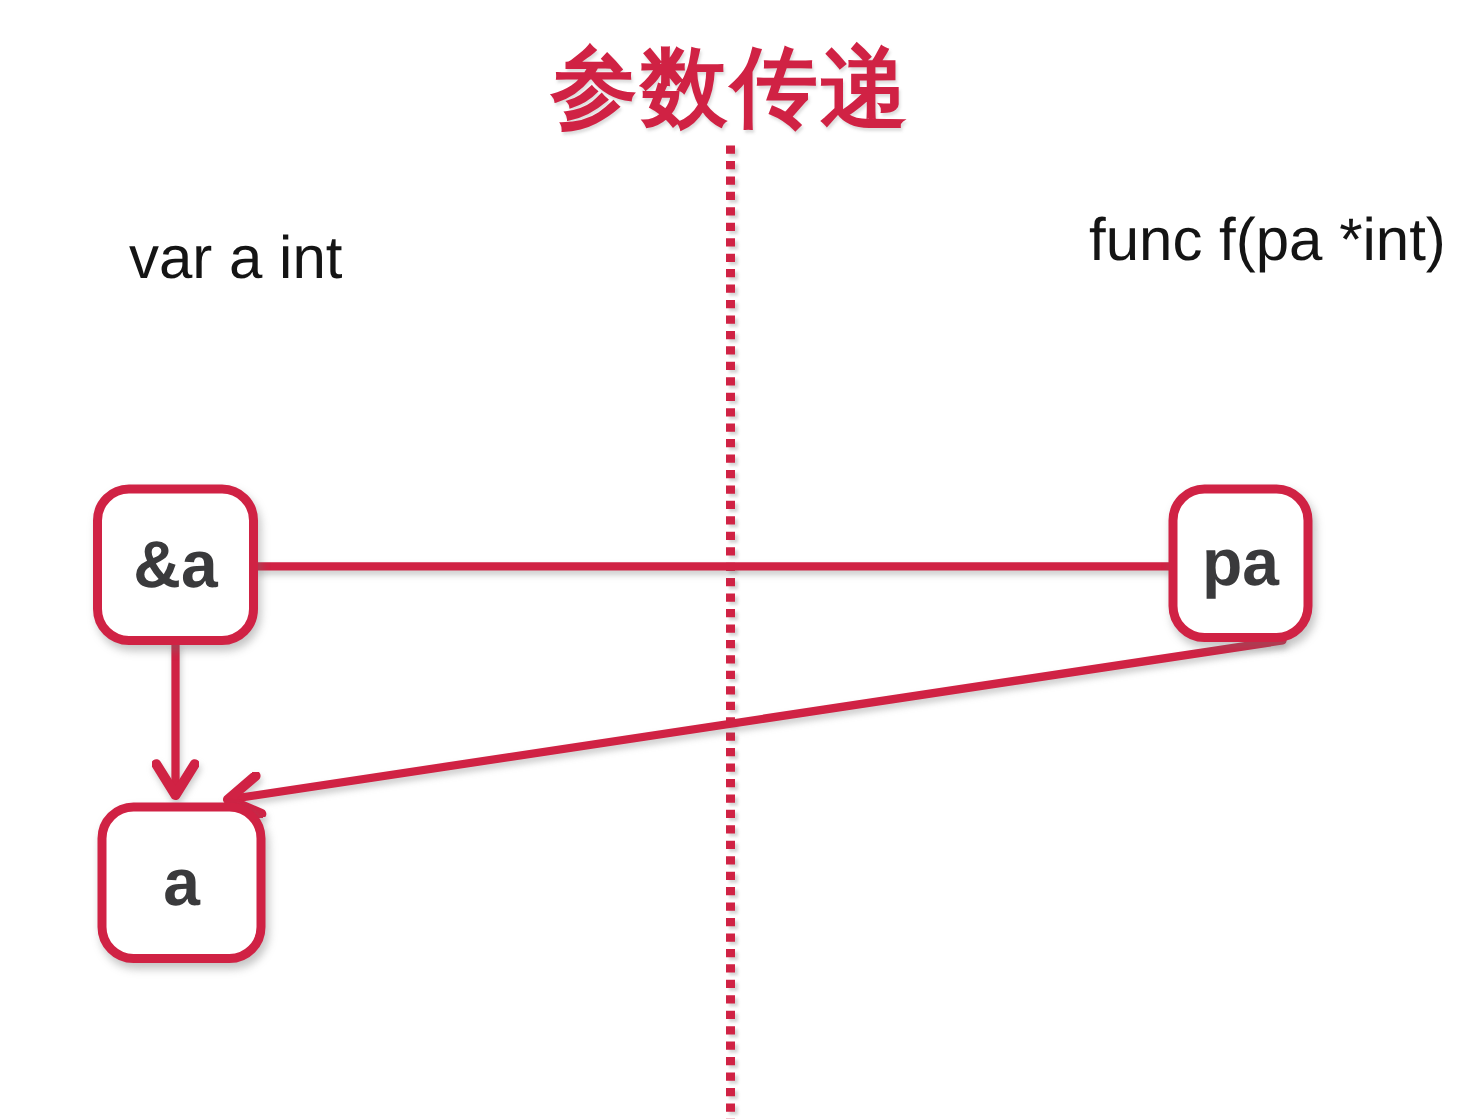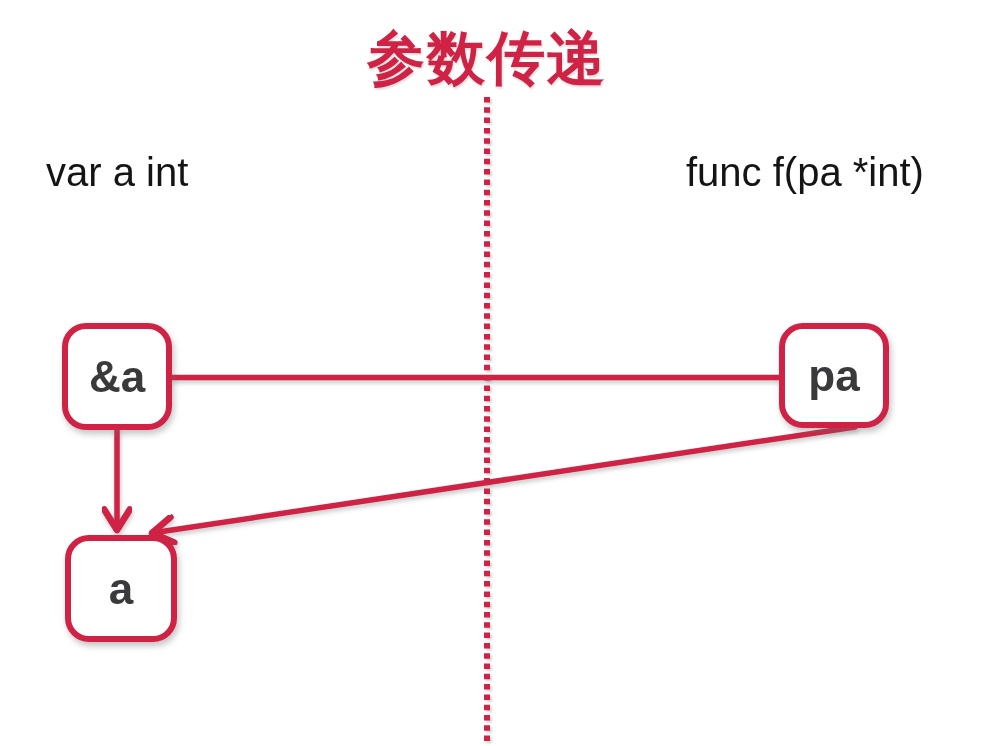--- a/index.html
+++ b/index.html
@@ -30,23 +30,24 @@
     color: var(--accent);
     text-shadow: 1px 2px 2px rgba(120,120,120,0.25);
     margin-top: 12px;
   }
   .code-label {
     position: absolute;
     font-size: 40px;
     font-weight: 400;
     color: var(--code-text);
     white-space: nowrap;
+    margin-left: 40px;
   }
   .code-label.left  { left: 46px;  top: 150px; }
-  .code-label.right { left: 686px; top: 150px; }
+  .code-label.right { left: 686px; top: 138px; }
   .edges {
     position: absolute;
     inset: 0;
     pointer-events: none;
   }
   .edge-stroke {
     stroke: var(--accent);
     fill: none;
     stroke-linecap: round;
     filter: drop-shadow(1px 3px 2px rgba(110,110,110,0.35));
@@ -66,21 +67,21 @@
     display: flex;
     align-items: center;
     justify-content: center;
   }
   .node-label {
     font-size: 44px;
     font-weight: 700;
     color: var(--node-label);
   }
   #node-address  { left: 62px;  top: 323px; width: 110px; height: 107px; }
-  #node-pointer  { left: 779px; top: 323px; width: 110px; height: 105px; }
+  #node-pointer  { left: 779px; top: 323px; width: 96px; height: 105px; }
   #node-variable { left: 65px;  top: 535px; width: 112px; height: 107px; }
 </style>
 </head>
 <body>
 
 <div class="canvas">
 
   <div class="title">参数传递</div>
 
   <div class="code-label left">var a int</div>

